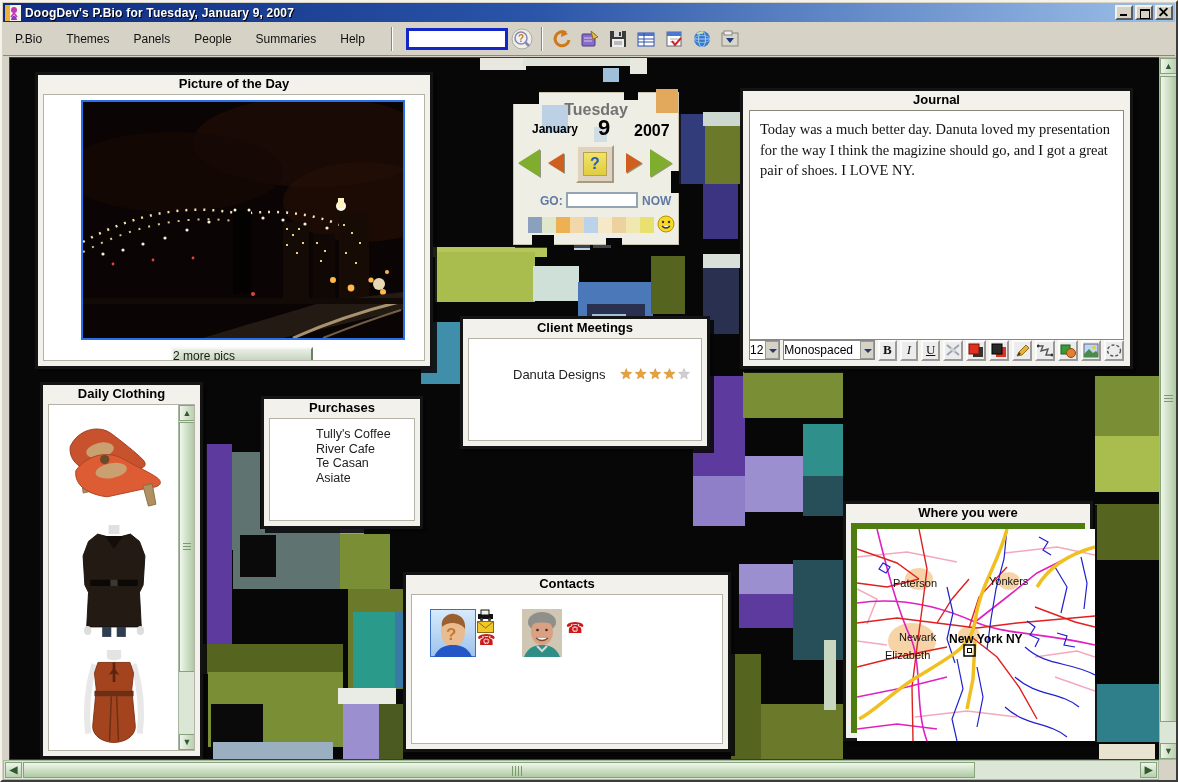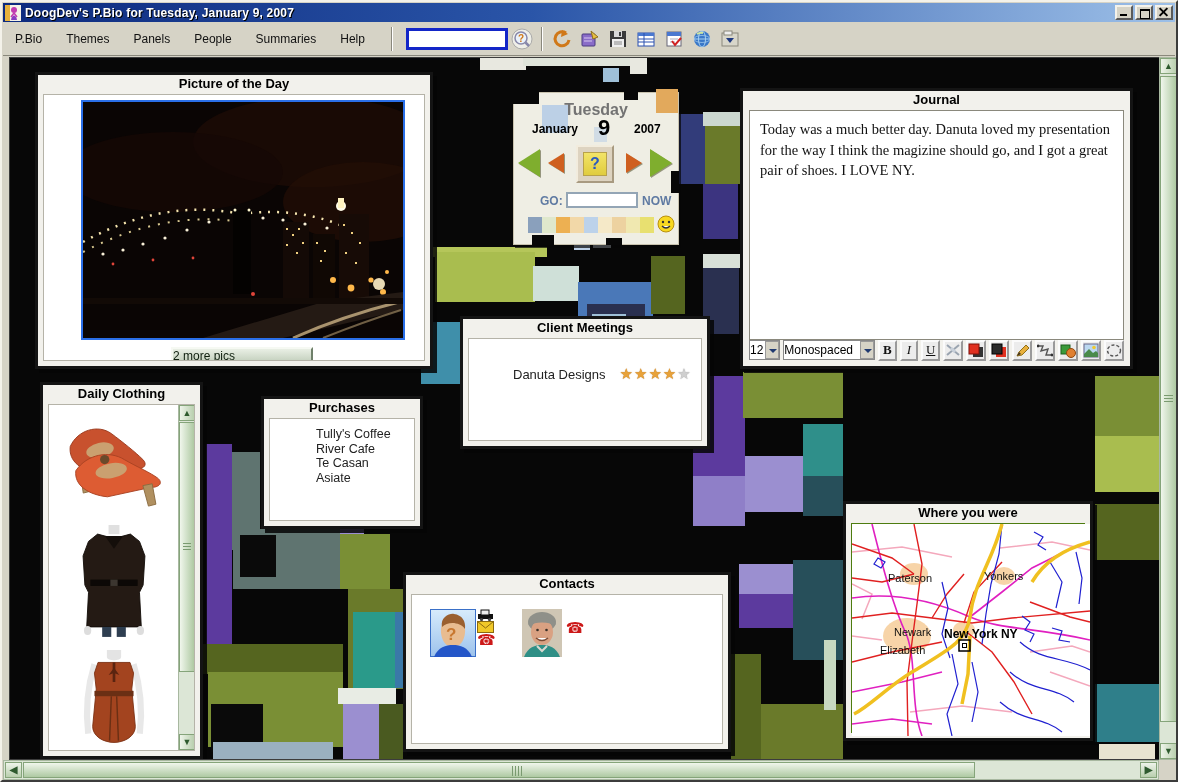--- a/index.html
+++ b/index.html
@@ -109,41 +109,41 @@
   .calendar{
     position:absolute;left:503px;top:34px;width:166px;height:153px;
     background:#efeee4;border:1px solid #c8c2ae;box-shadow:2px 3px 0 rgba(5,5,5,.7);
     font-family:"Liberation Sans",sans-serif;
   }
   .cal-notch{position:absolute;background:#070707;}
   .cal-decor{position:absolute;background:#bcd0e6;}
   .cal-weekday{position:absolute;top:8px;left:0;right:0;text-align:center;font-weight:bold;font-size:16px;color:#737373;}
   .cal-month{position:absolute;top:29px;left:18px;font-weight:bold;font-size:12px;}
   .cal-day{position:absolute;top:22px;left:84px;font-weight:bold;font-size:22px;}
-  .cal-year{position:absolute;top:29px;left:120px;font-weight:bold;font-size:12px;}
+  .cal-year{position:absolute;top:29px;left:120px;font-weight:bold;font-size:16px;}
   .tri{width:0;height:0;position:absolute;filter:drop-shadow(1px 1px 0 rgba(60,60,20,.5));}
   .tri-gl{border-top:14px solid transparent;border-bottom:14px solid transparent;border-right:22px solid #7fae2e;left:4px;top:56px;}
   .tri-ol{border-top:10px solid transparent;border-bottom:10px solid transparent;border-right:16px solid #cf5f1f;left:34px;top:60px;}
   .tri-or{border-top:10px solid transparent;border-bottom:10px solid transparent;border-left:16px solid #cf5f1f;left:112px;top:60px;}
   .tri-gr{border-top:14px solid transparent;border-bottom:14px solid transparent;border-left:22px solid #7fae2e;left:136px;top:56px;}
   .cal-help{
     position:absolute;left:62px;top:52px;width:38px;height:38px;background:#ddd3c0;
     border:2px solid;border-color:#f2ecdd #a89a80 #a89a80 #f2ecdd;padding:0;
     display:flex;align-items:center;justify-content:center;
   }
   .cal-help-inner{width:24px;height:24px;background:linear-gradient(#f2e468,#e0cc3e);border:1px solid #b8a24a;
     color:#2a5ac0;font-weight:bold;font-size:16px;text-align:center;line-height:22px;}
   .cal-go-label,.cal-now{position:absolute;top:101px;font-weight:bold;font-size:12px;color:#5f7aa2;}
   .cal-go-label{left:26px;}
   .cal-now{left:128px;}
   .cal-go-input{position:absolute;left:52px;top:99px;width:72px;height:16px;border:2px solid #93a5b5;background:#fff;padding:0 2px;font-size:11px;}
   .cal-strip{position:absolute;left:14px;top:124px;height:16px;display:flex;}
   .cal-strip div{width:14px;height:16px;}
   
-  .map-body{position:absolute;left:5px;right:5px;top:19px;bottom:5px;background:#a16207;border:1px solid #4d7c0f;}
+  .map-body{position:absolute;left:5px;right:5px;top:19px;bottom:5px;background:#a16207;border:6px solid #4d7c0f;}
   
   .main-vscroll{position:absolute;top:55px;left:1157px;width:19px;height:703px;background:#dce6d6;border:1px solid #a8b8a0;}
   .main-hscroll{position:absolute;top:758px;left:1px;width:1156px;height:20px;background:#dce6d6;border:1px solid #a8b8a0;}
   .hs-btn{position:absolute;top:1px;width:17px;height:16px;background:linear-gradient(#eef4ea,#b9cfae);
     border:1px solid #85a47a;color:#2e5a2e;font-size:10px;line-height:14px;text-align:center;font-weight:bold;}
   .hs-thumb{position:absolute;top:1px;left:19px;width:952px;height:16px;background:linear-gradient(#f0f6ec,#aec9a2);border:1px solid #85a47a;}
   .hs-grip{position:absolute;top:3px;left:488px;width:12px;height:10px;
     background:repeating-linear-gradient(90deg,#7a9a70 0 1px,transparent 1px 3px);}
   .corner{position:absolute;top:758px;left:1157px;width:19px;height:20px;background:#d6d3c6;}
 </style>

